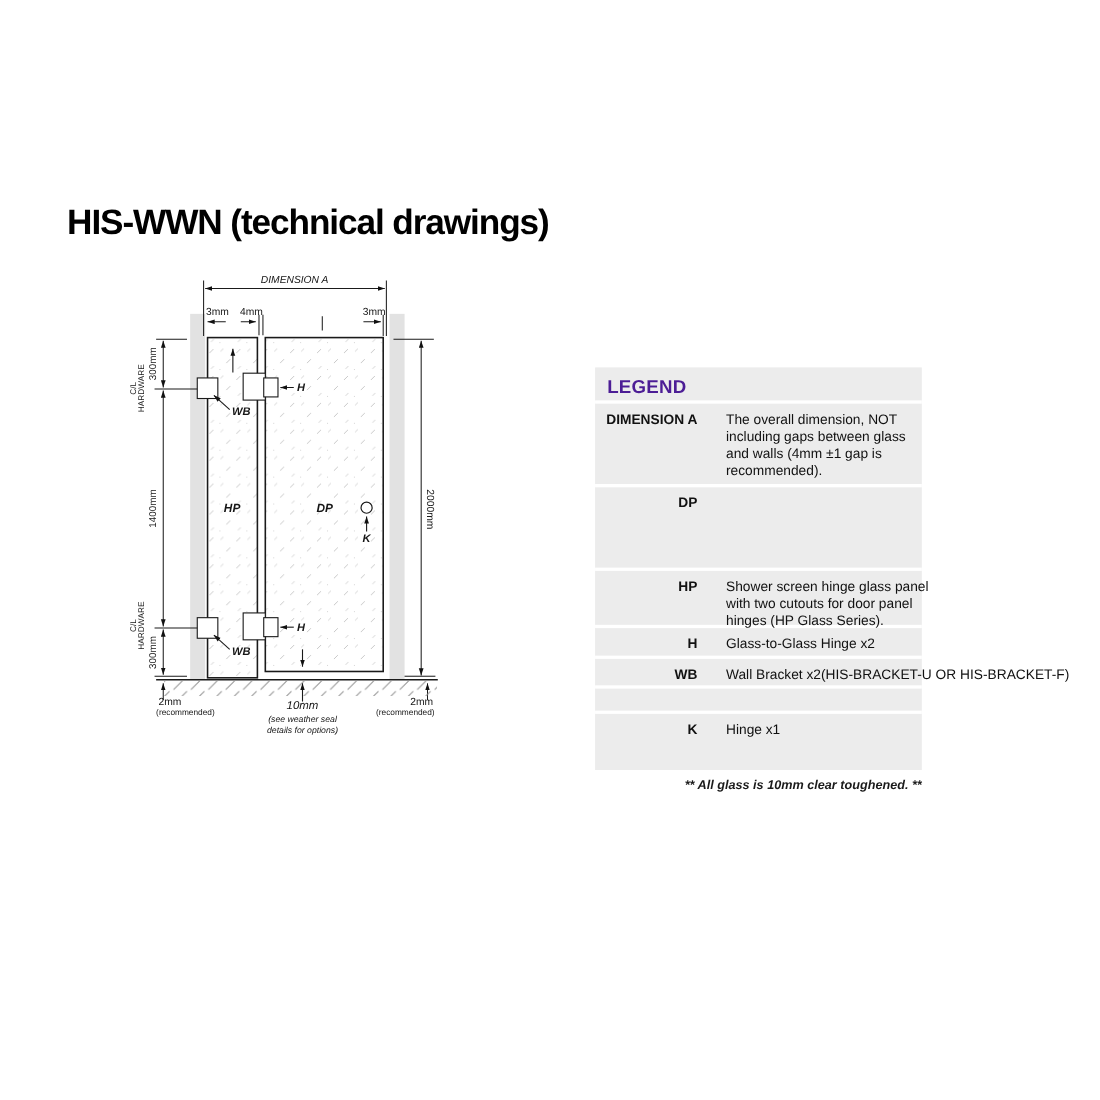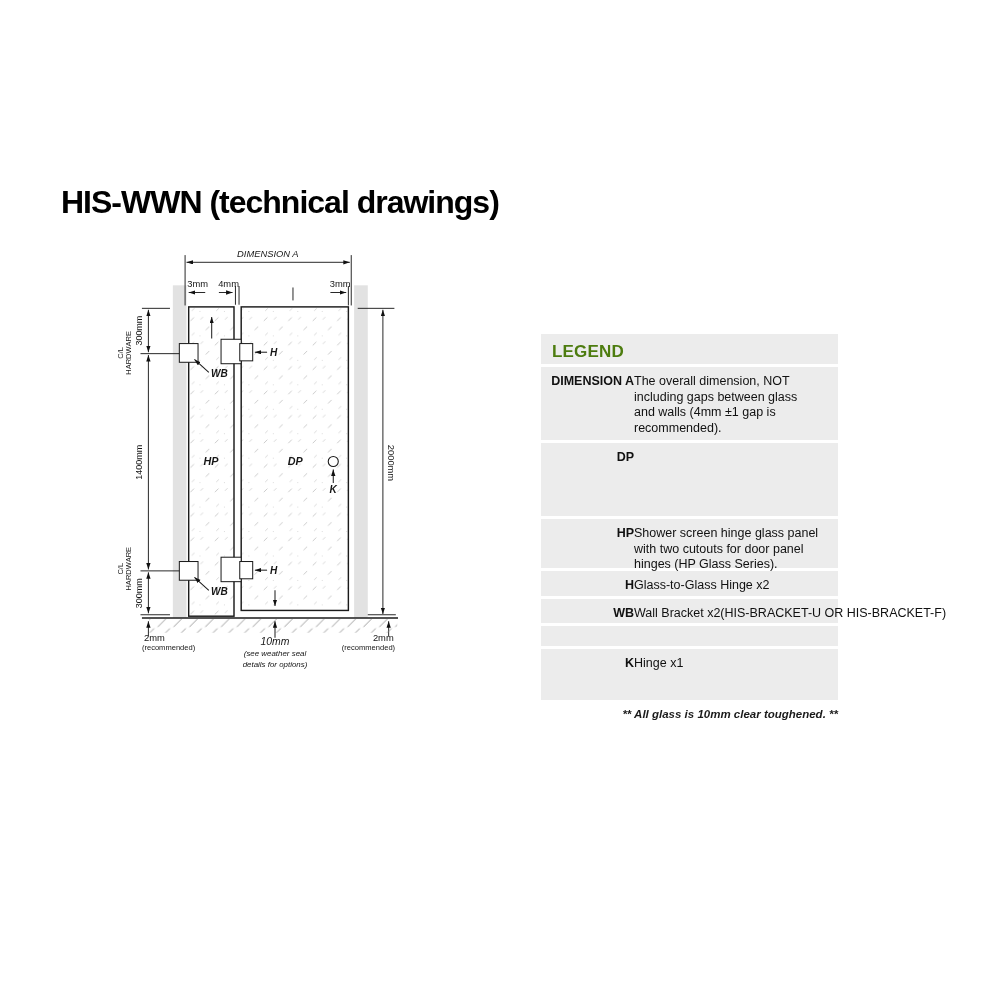--- a/index.html
+++ b/index.html
@@ -18,32 +18,32 @@
   .ital{font-style:italic;}
   .lbl{font-size:14px;font-weight:700;font-style:italic;}
   .rot{font-size:12.5px;}
   .clh{font-size:10.5px;}
   
   .legend{
     position:absolute;left:541px;top:334px;width:297px;background:#ececec;
   }
   .legend-heading{
     height:30px;box-sizing:border-box;padding:8px 0 0 11px;
-    font-size:17px;font-weight:700;letter-spacing:0.2px;color:#4d7c0f;
+    font-size:17px;font-weight:700;letter-spacing:0.2px;color:#4c1d95;
   }
   .legend-row{
     display:flex;box-sizing:border-box;border-top:3px solid #ffffff;
     padding-top:7px;
   }
   .legend-key{
     width:93px;flex:0 0 93px;text-align:right;font-weight:700;
     font-size:12.5px;white-space:nowrap;
   }
   .legend-desc{
-    margin-left:0;font-size:12.5px;line-height:15.5px;
+    margin-left:26px;font-size:12.5px;line-height:15.5px;
     white-space:pre;overflow:visible;
   }
   .r1{height:76px;}
   .r2{height:76px;}
   .r3{height:52px;}
   .r4{height:28px;}
   .r5{height:27px;}
   .r6{height:23px;}
   .r7{height:54px;}
   .legend-footnote{

